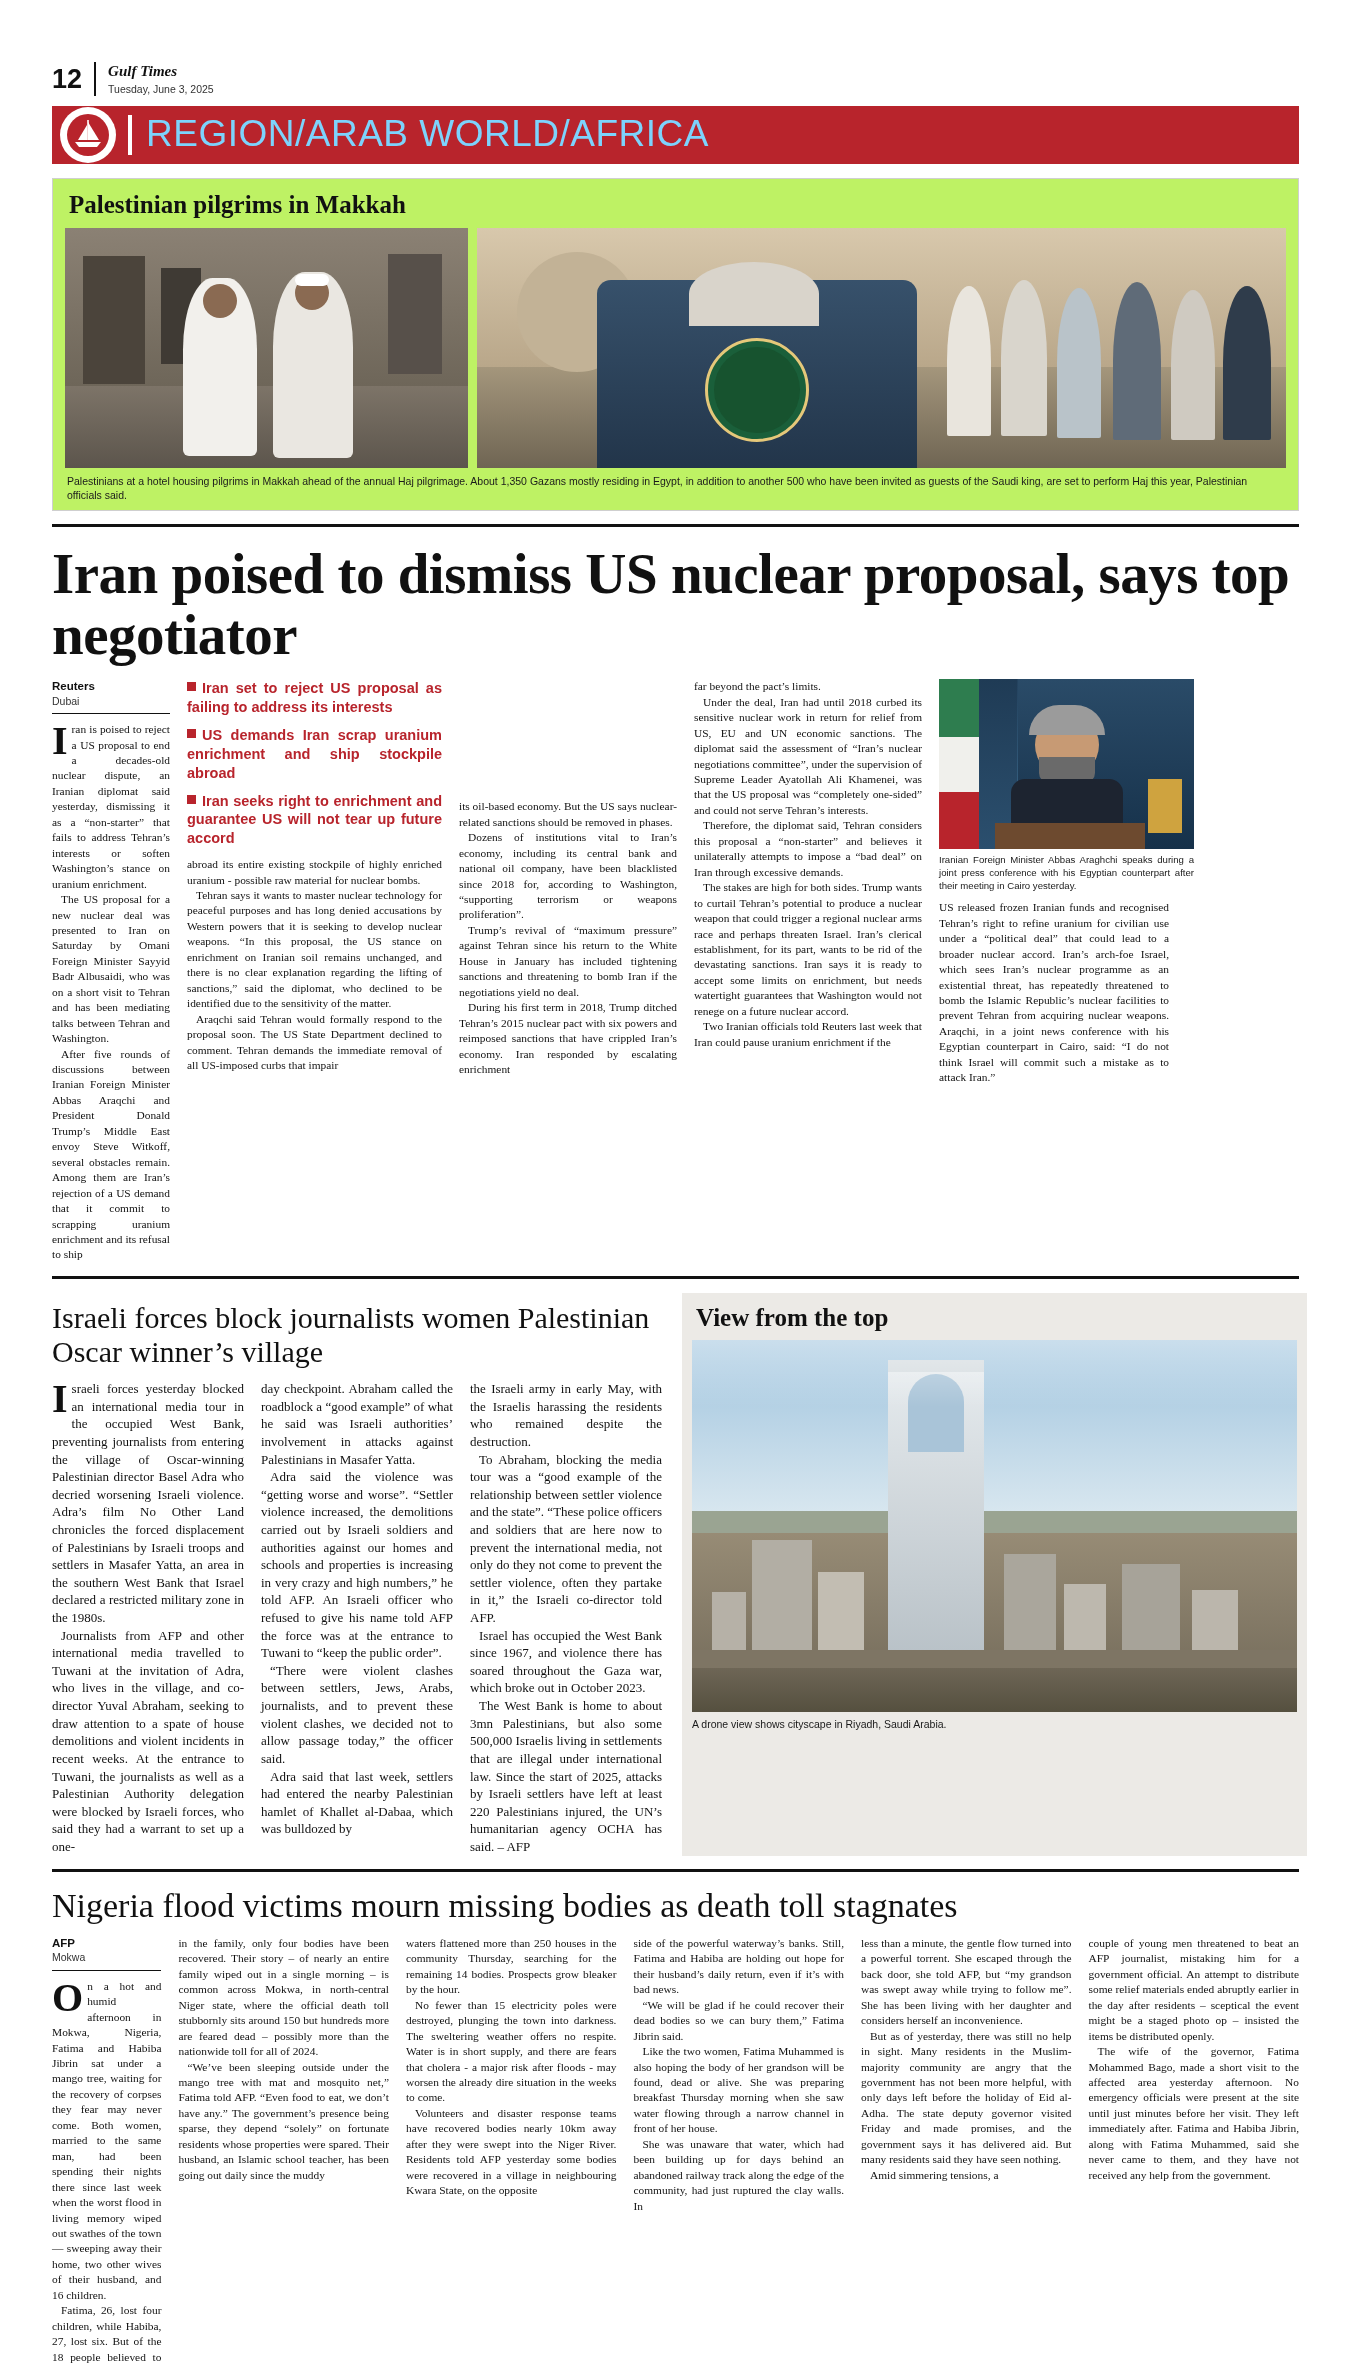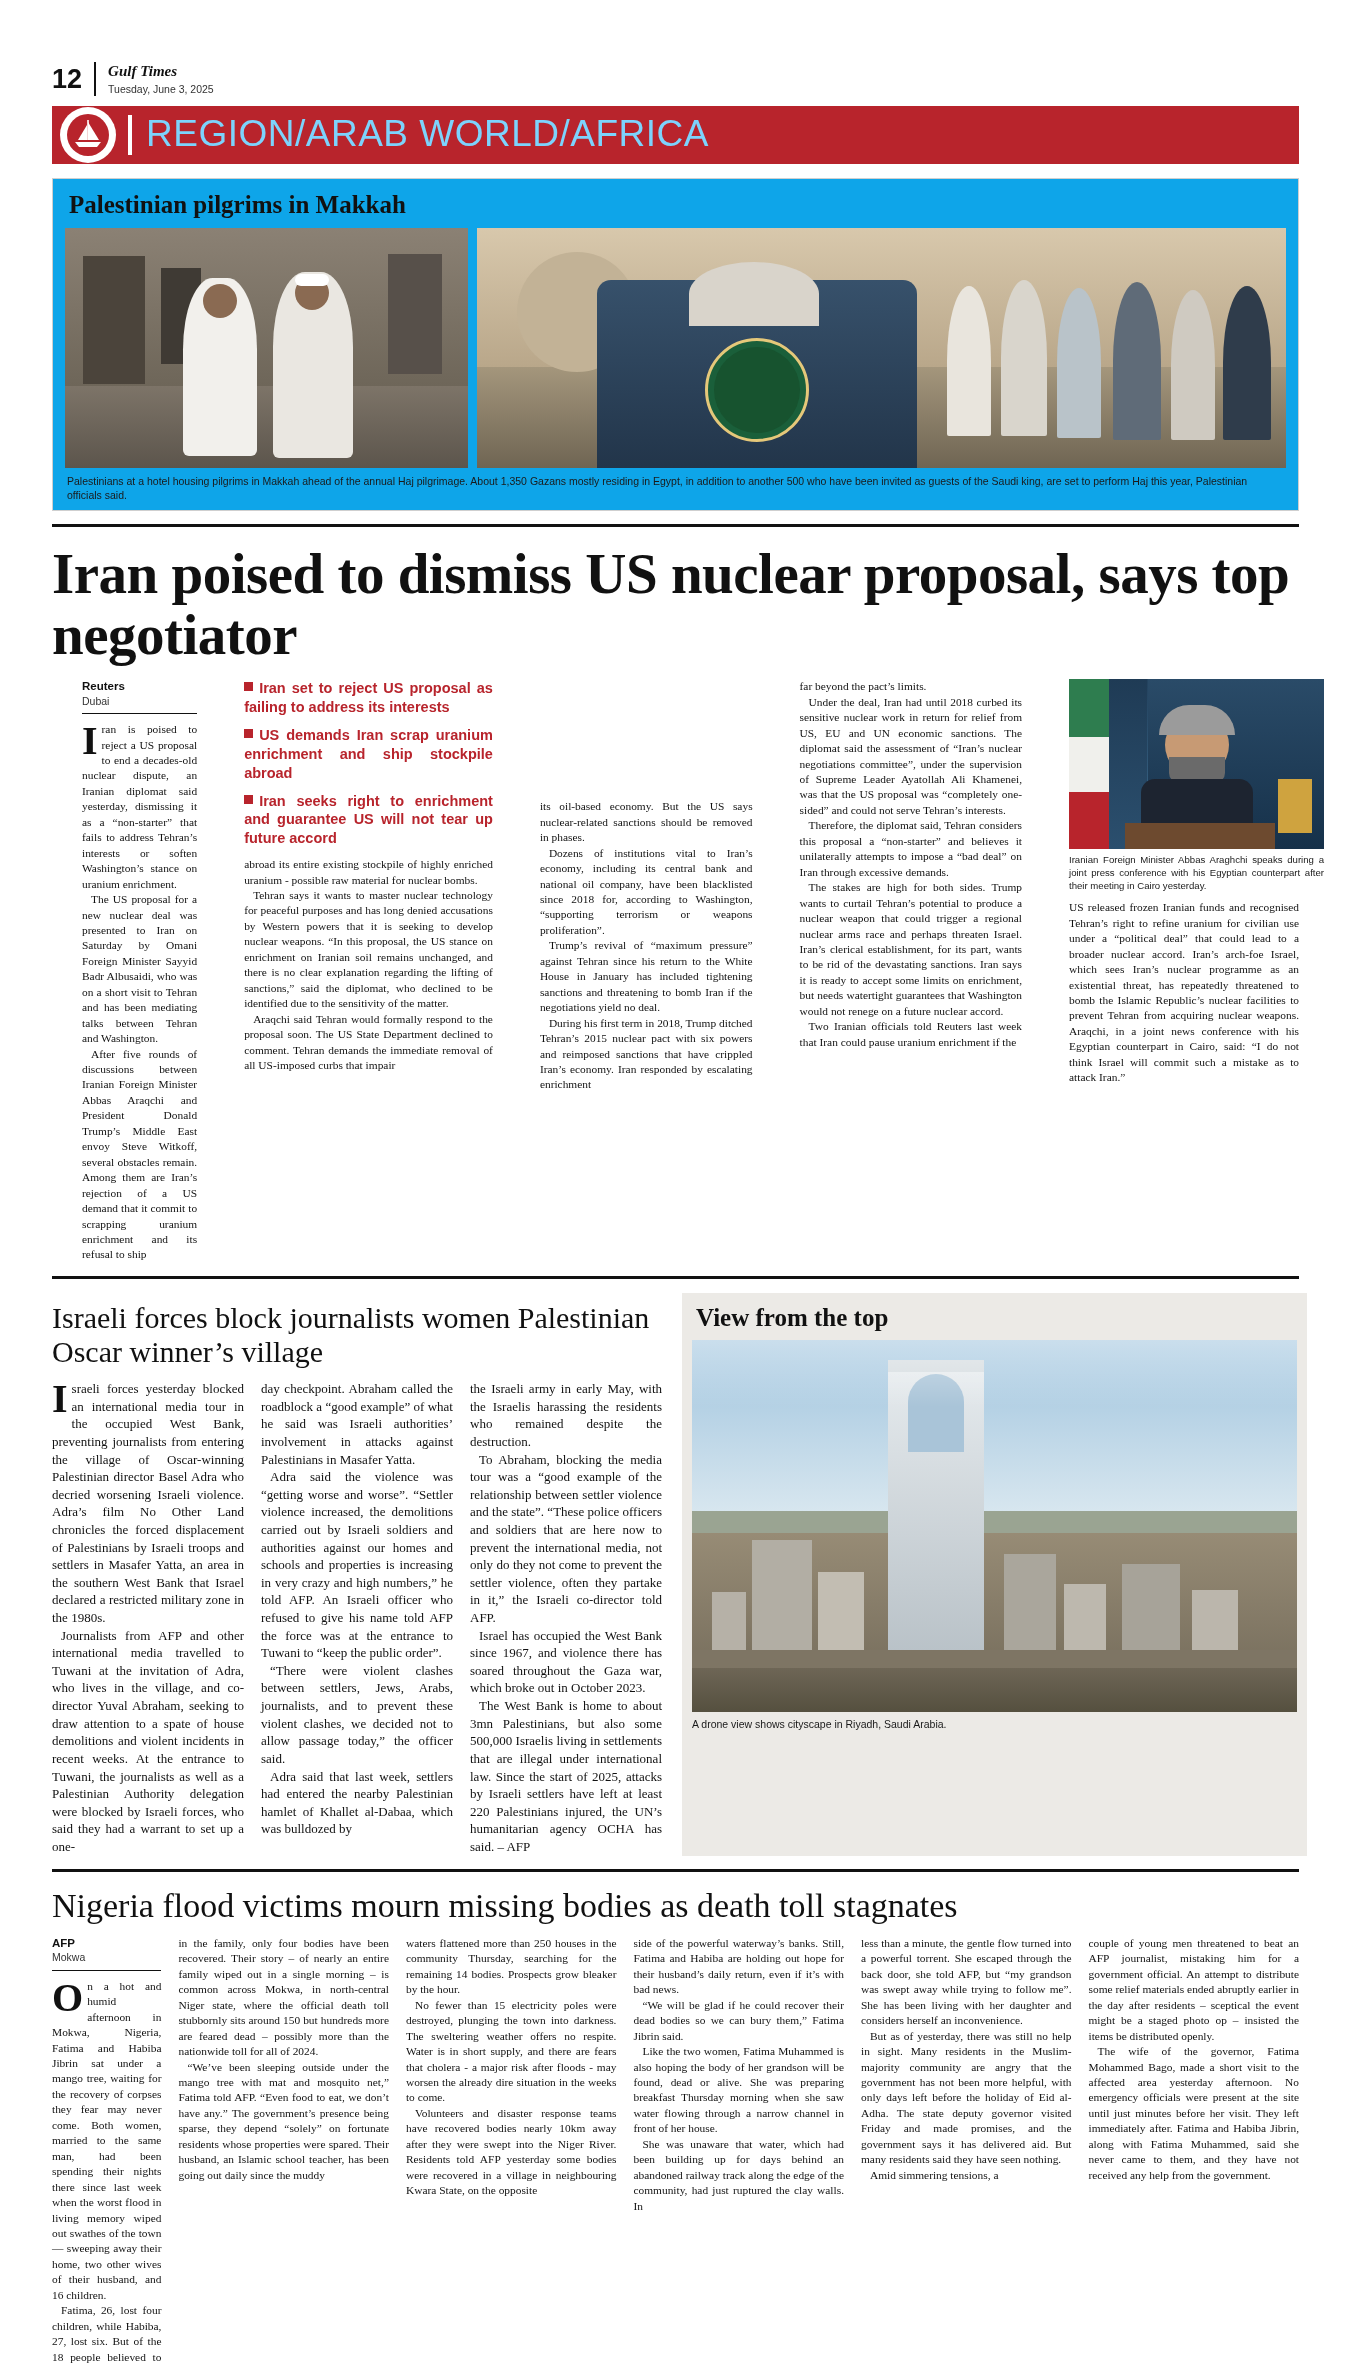--- a/index.html
+++ b/index.html
@@ -44,21 +44,21 @@
     font-size:37px;
     letter-spacing:0.5px;
     line-height:1;
     padding-bottom:3px;
   }
 
   
   .photo-pkg {
     margin-top:14px;
     border:1px solid #cfcfcf;
-    background:#0ea5e9;
+    background:#bef264;
     padding:10px 12px 8px 12px;
   }
   .pkg-title {
     font-family:"Liberation Serif", serif;
     font-weight:bold;
     font-size:25px;
     margin:2px 0 9px 4px;
   }
   .pkg-photos { display:flex; gap:9px; }
   .ph { position:relative; overflow:hidden; }
@@ -81,21 +81,21 @@
     font-family:"Liberation Serif", serif;
     font-weight:bold;
     font-size:57px;
     line-height:1.07;
     letter-spacing:-0.5px;
     margin:16px 0 14px 0;
   }
 
   
   .lead-body { display:flex; gap:17px; }
-  .col { font-size:11.4px; line-height:1.355; text-align:justify;margin-left:30px; }
+  .col { font-size:11.4px; line-height:1.355; text-align:justify; }
   .col p { margin:0; text-indent:9px; }
   .col p.first { text-indent:0; }
   .byline { font-family:"Liberation Sans", sans-serif; font-weight:bold; font-size:11.5px; line-height:1.25; }
   .byline .loc { font-weight:normal; font-size:10.5px; color:#333; }
   .byline-rule { height:1px; background:#111; margin:5px 0 8px 0; }
 
   .c1 { width:118px; }
   .c2 { width:255px; }
   .c3 { width:218px; }
   .c4 { width:228px; }

